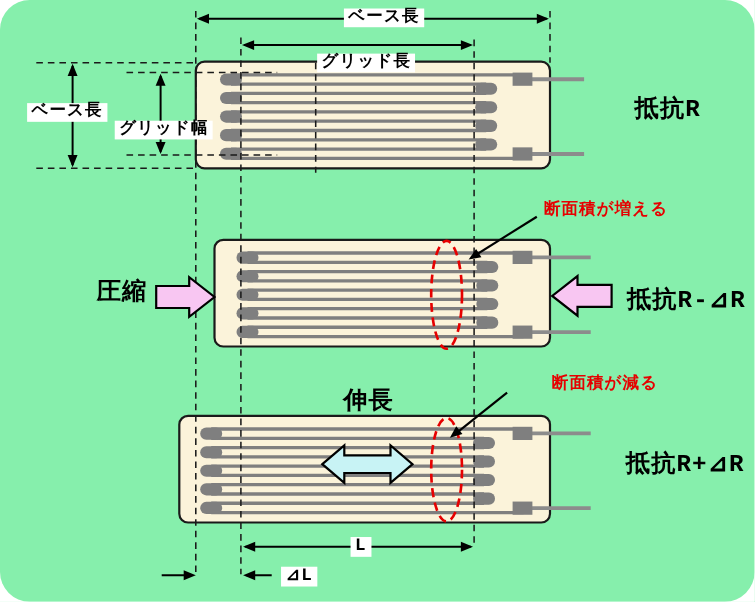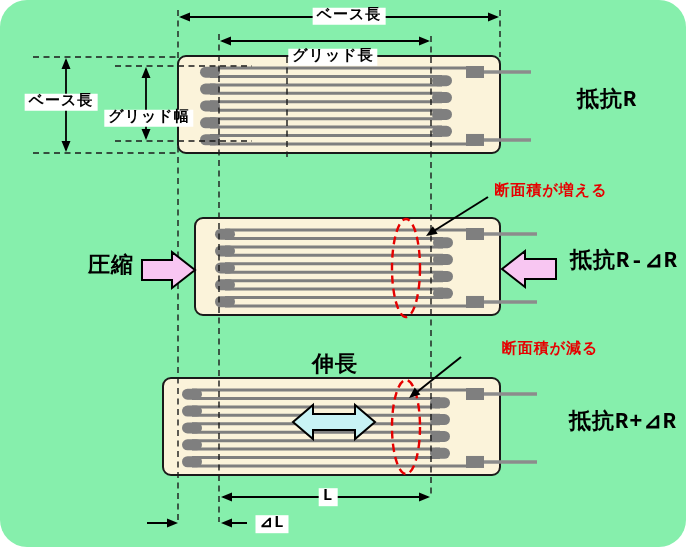--- a/index.html
+++ b/index.html
@@ -137,19 +137,19 @@
 
   <div class="lbl bg s15" style="left:349px;top:16px;">ベース長</div>
   <div class="lbl bg s15" style="left:333px;top:41px;margin-top:16px;">グリッド長</div>
   <div class="lbl bg s15" style="left:61px;top:102px;">ベース長</div>
   <div class="lbl bg s15" style="left:149px;top:118px;">グリッド幅</div>
   <div class="lbl bg s16" style="left:328px;top:497px;">L</div>
   <div class="lbl bg s16" style="left:272px;top:524px;">⊿L</div>
 
   <div class="lbl s18" style="left:607px;top:101px;">抵抗R</div>
   <div class="lbl s18" style="left:111px;top:267px;">圧縮</div>
-  <div class="lbl s18" style="left:624px;top:262px;">抵抗R-⊿R</div>
+  <div class="lbl s18" style="left:624px;top:274px;">抵抗R-⊿R</div>
   <div class="lbl s18" style="left:335px;top:366px;">伸長</div>
   <div class="lbl s18" style="left:623px;top:423px;">抵抗R+⊿R</div>
 
   <div class="lbl red s15" style="left:551px;top:192px;">断面積が増える</div>
   <div class="lbl red s15" style="left:550px;top:350px;">断面積が減る</div>
 </div>
 
 </body></html>

